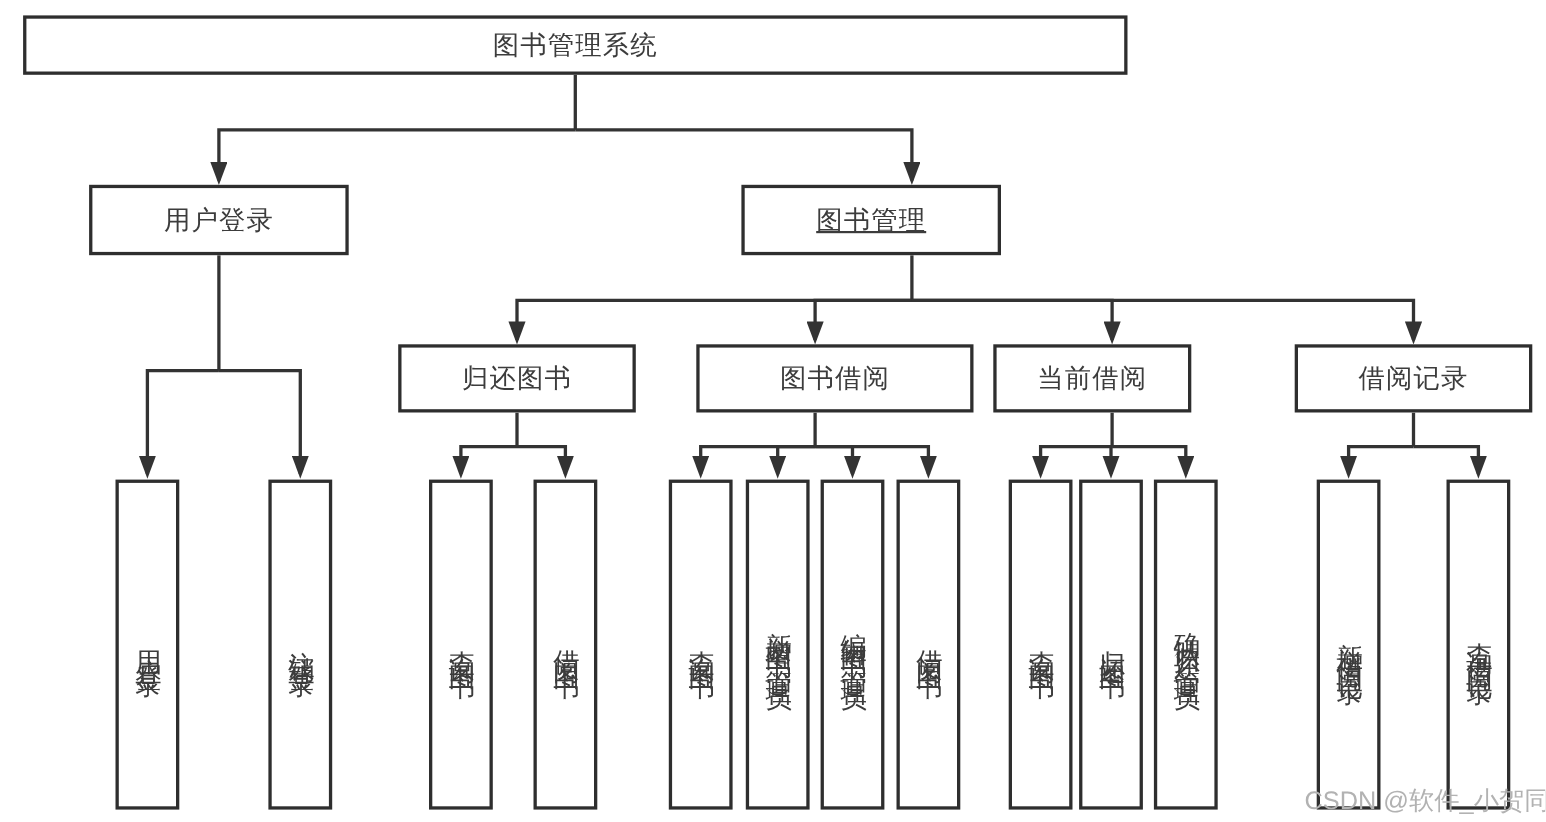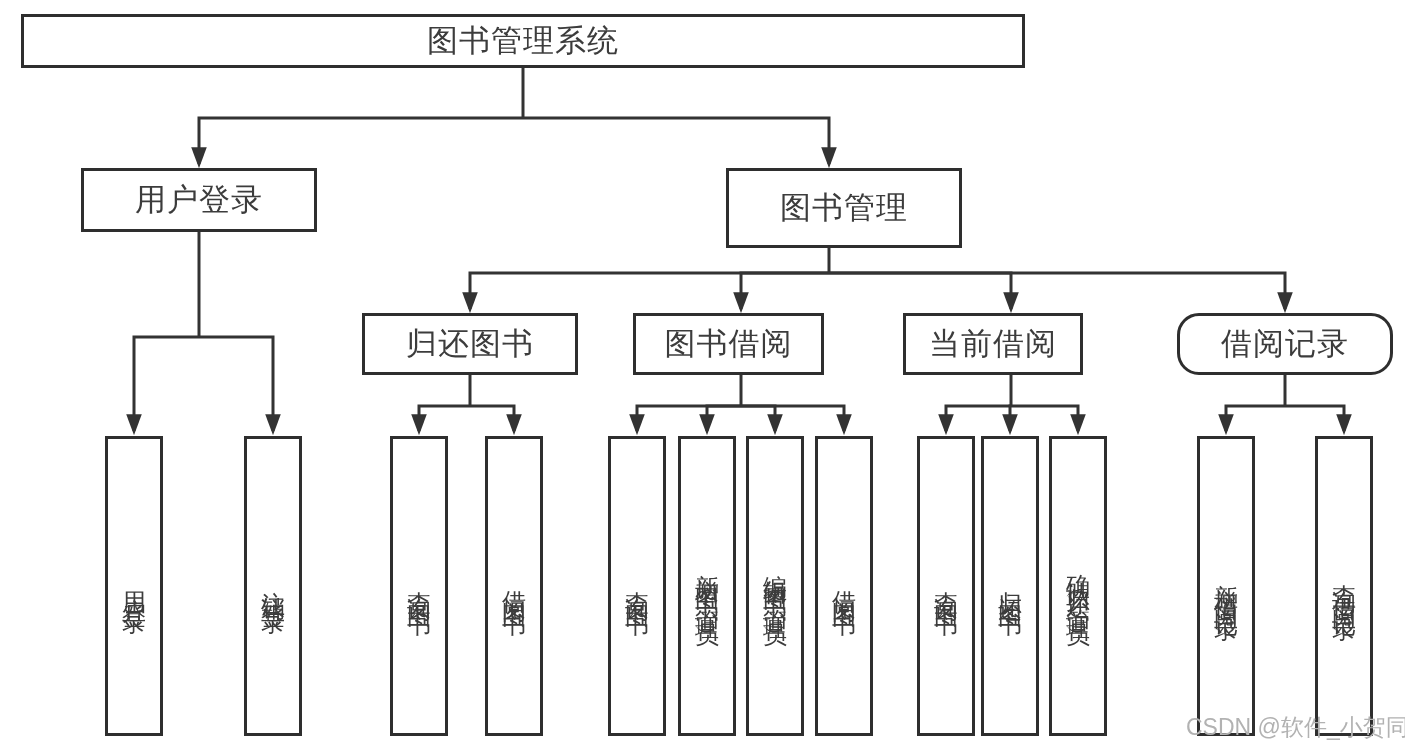--- a/index.html
+++ b/index.html
@@ -35,21 +35,21 @@
     position: absolute;
     background: #ffffff;
     border: 3px solid var(--border);
     color: var(--text);
     display: flex;
     align-items: center;
     justify-content: center;
     text-align: center;
   }
   .hbox {
-    font-size: 31px;
+    font-size: 24px;
     letter-spacing: 1px;
   }
   .vbox {
     writing-mode: vertical-rl;
     text-orientation: mixed;
     font-size: 24px;
     letter-spacing: 7px;
     line-height: 1;
     padding: 8px 0;
   }
@@ -108,26 +108,26 @@
     <path class="edge" d="M1011 406 H1010 V431" marker-end="url(#arrowhead)"></path>
     <path class="edge" d="M1011 406 H1078 V431" marker-end="url(#arrowhead)"></path>
 
     <path class="edge" d="M1285 406 H1226 V431" marker-end="url(#arrowhead)"></path>
     <path class="edge" d="M1285 406 H1344 V431" marker-end="url(#arrowhead)"></path>
   </svg>
 
   <div class="box hbox" style="left:21px; top:14px; width:1004px; height:54px;">图书管理系统</div>
 
   <div class="box hbox" style="left:81px; top:168px; width:236px; height:64px;">用户登录</div>
-  <div class="box hbox" style="left:726px; top:168px; width:236px; height:80px;">图书管理</div>
+  <div class="box hbox" style="left:674px; top:168px; width:236px; height:64px;text-decoration:underline;">图书管理</div>
 
   <div class="box hbox" style="left:362px; top:313px; width:216px; height:62px;">归还图书</div>
-  <div class="box hbox" style="left:633px; top:313px; width:191px; height:62px;">图书借阅</div>
+  <div class="box hbox" style="left:633px; top:313px; width:252px; height:62px;">图书借阅</div>
   <div class="box hbox" style="left:903px; top:313px; width:180px; height:62px;">当前借阅</div>
-  <div class="box hbox" style="left:1177px; top:313px; width:216px; height:62px;border-radius:22px;">借阅记录</div>
+  <div class="box hbox" style="left:1177px; top:313px; width:216px; height:62px;">借阅记录</div>
 
   <div class="box vbox" style="left:105px; top:436px; width:58px; height:300px;">用户登录</div>
   <div class="box vbox" style="left:244px; top:436px; width:58px; height:300px;">注销登录</div>
 
   <div class="box vbox" style="left:390px; top:436px; width:58px; height:300px;">查询图书</div>
   <div class="box vbox" style="left:485px; top:436px; width:58px; height:300px;">借阅图书</div>
 
   <div class="box vbox" style="left:608px; top:436px; width:58px; height:300px;">查询图书</div>
   <div class="box vbox" style="left:678px; top:436px; width:58px; height:300px;">新增图书（管理员）</div>
   <div class="box vbox" style="left:746px; top:436px; width:58px; height:300px;">编辑图书（管理员）</div>

